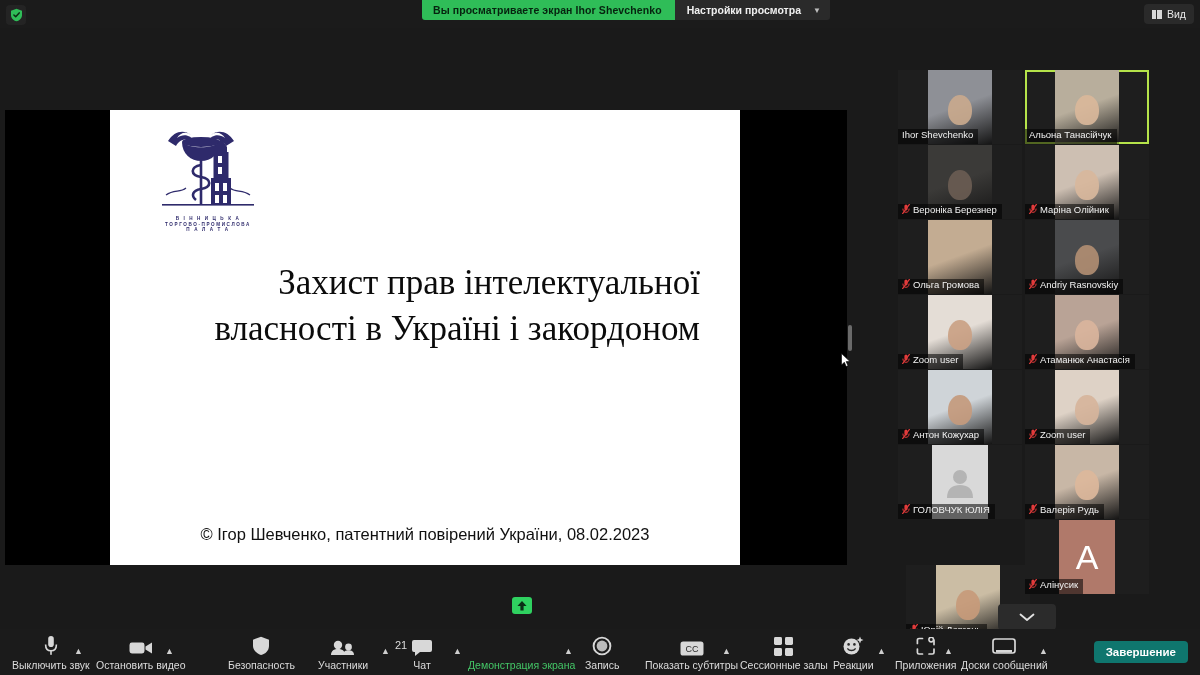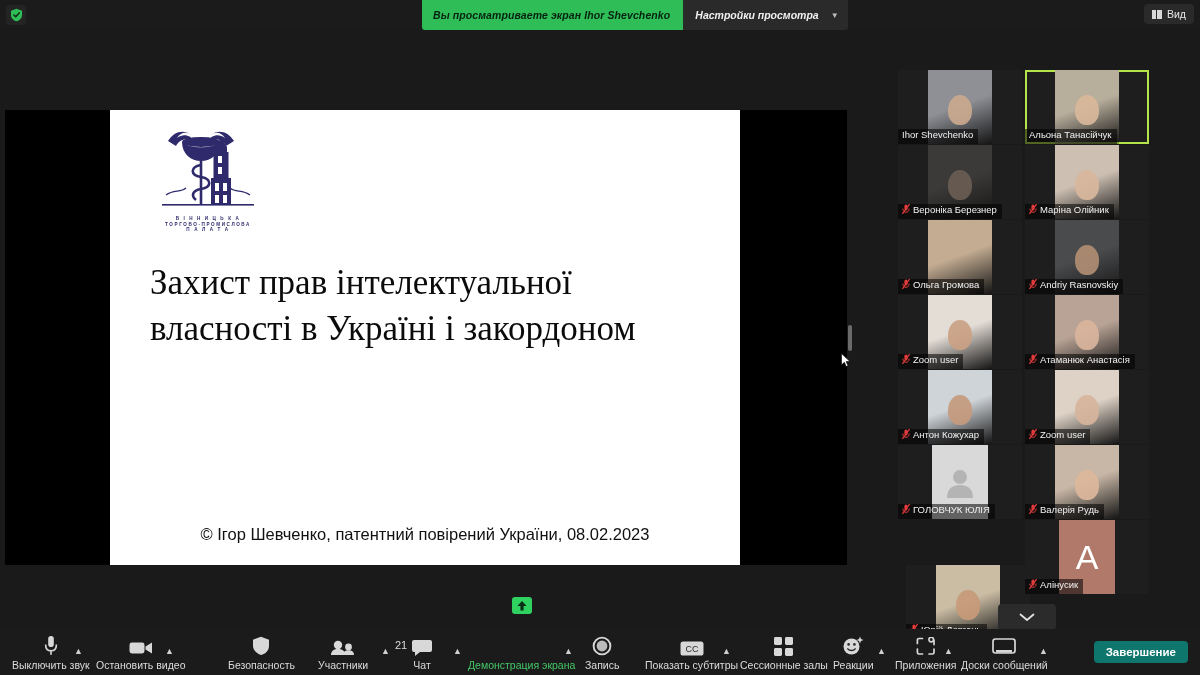--- a/index.html
+++ b/index.html
@@ -15,23 +15,23 @@
   .topbar {
     position:absolute; top:0; left:0; width:1200px; height:28px;
     background:#1b1b1b;
   }
   .enc-shield {
     position:absolute; left:6px; top:5px; width:20px; height:20px;
     border-radius:4px; background:#242424;
     display:flex; align-items:center; justify-content:center;
   }
   .share-pill {
-    position:absolute; top:0; left:422px; height:30px;
+    position:absolute; top:0; left:422px; height:20px;
     display:flex; align-items:stretch;
-    border-radius:0 0 3px 3px; overflow:hidden;font-style:italic;
+    border-radius:0 0 3px 3px; overflow:hidden;
   }
   .share-pill .seg-green {
     background:#2fbd58; color:#06230f;
     font-size:10.5px; font-weight:bold;
     padding:0 11px; display:flex; align-items:center;
     letter-spacing:.1px; white-space:nowrap;
   }
   .share-pill .seg-dark {
     background:#2a2a2a; color:#f0f0f0;
     font-size:10.5px; font-weight:bold;
@@ -58,21 +58,21 @@
     background:#ffffff; color:#111;
   }
   .logo-wrap { position:absolute; left:50px; top:15px; width:96px; height:110px; }
   .logo-caption {
     position:absolute; left:0; bottom:2px; width:100%;
     text-align:center; color:#2e2a6b;
     font-size:4.6px; font-weight:bold; letter-spacing:1.6px; line-height:5.6px;
   }
   .slide-title {
     position:absolute; left:40px; top:150px; width:550px;
-    text-align:left;
+    text-align:right;
     font-family:"Liberation Serif", serif;
     font-size:35px; line-height:46px; color:#0b0b0b;
   }
   .slide-footer {
     position:absolute; left:0; top:415px; width:100%;
     text-align:center; font-size:16.5px; color:#111;
   }
   .cursor { position:absolute; left:836px; top:243px; width:10px; height:15px; }
   .stage-handle {
     position:absolute; left:848px; top:325px; width:4px; height:26px;

